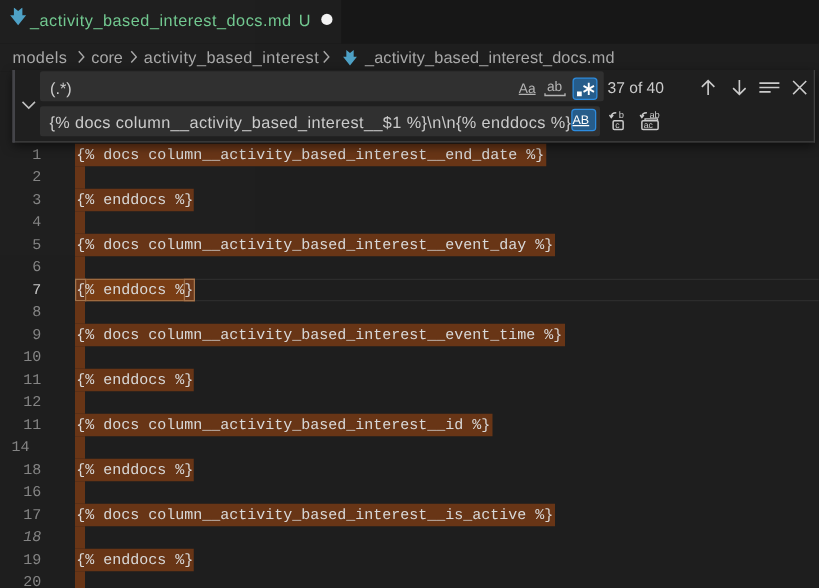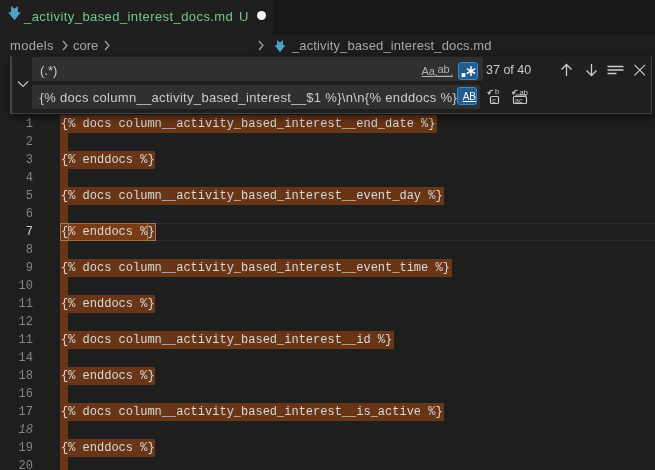--- a/index.html
+++ b/index.html
@@ -26,21 +26,21 @@
   .hl { position:absolute; left:60px; height:18px; background:#693617; }
   .stub { position:absolute; left:60px; width:8px; height:18px; background:#693617; }
   
   #findw { left:10px; top:56px; width:642px; height:58px; background:#202020;
     border:1px solid #424242; border-top:none;
     box-shadow:0 3px 8px rgba(0,0,0,.55); }
   #sash { left:10px; top:56px; width:2px; height:58px; background:#45454a; }
   .finput { position:absolute; background:#313131; border-radius:2px; }
   .itext { position:absolute; font-size:13px; color:#cccccc; white-space:pre; filter:grayscale(1); }
   .toggle { position:absolute; width:20px; height:18px; border-radius:3px; filter:saturate(1.001);
-    color:#cccccc; font-size:11px; text-align:right; line-height:18px;text-decoration:underline; }
+    color:#cccccc; font-size:11px; text-align:left; line-height:18px;text-decoration:underline; }
   .tactive { background:#275d8b; border:1px solid #2e8de0; color:#ffffff; }
   .icobtn { position:absolute; color:#cccccc; }
 </style>
 </head>
 <body>
 <div id="root" style="position:absolute;left:0;top:0;width:537px;height:470px;opacity:0.999">
 <div class="abs" id="tabbar"></div>
 <div class="abs" id="tab">
   <svg class="abs" style="left:8px;top:6px" width="13" height="15" viewBox="0 0 13 15">
     <path d="M3.1 0 L6.5 2.8 L9.9 0 L9.9 6.2 L12.9 6.2 L6.5 14.2 L0.1 6.2 L3.1 6.2 Z" fill="#4fa2c7"></path>
@@ -52,20 +52,21 @@
 
 <div class="abs" id="crumbs">
   <span class="abs crumb" style="left:10px;letter-spacing:0.3px">models</span>
   <svg class="abs" style="left:61.5px;top:5px" width="6" height="11" viewBox="0 0 6 11">
         <path d="M1 1 L5 5.5 L1 10" stroke="#a9a9a9" stroke-width="1.2" fill="none"></path>
       </svg>
   <span class="abs crumb" style="left:73px">core</span>
   <svg class="abs" style="left:104px;top:5px" width="6" height="11" viewBox="0 0 6 11">
         <path d="M1 1 L5 5.5 L1 10" stroke="#a9a9a9" stroke-width="1.2" fill="none"></path>
       </svg>
+  <span class="abs crumb" style="left:115px;letter-spacing:0.35px">activity_based_interest</span>
   <svg class="abs" style="left:258px;top:5px" width="6" height="11" viewBox="0 0 6 11">
         <path d="M1 1 L5 5.5 L1 10" stroke="#a9a9a9" stroke-width="1.2" fill="none"></path>
       </svg>
   <svg class="abs" style="left:274px;top:5px" width="12" height="13" viewBox="0 0 13 15">
     <path d="M3.1 0 L6.5 2.8 L9.9 0 L9.9 6.2 L12.9 6.2 L6.5 14.2 L0.1 6.2 L3.1 6.2 Z" fill="#4fa2c7"></path>
   </svg>
   <span class="abs crumb" style="left:292px;letter-spacing:0.12px">_activity_based_interest_docs.md</span>
 </div>
 
 <div class="abs" id="editor">
@@ -98,21 +99,21 @@
       <div class="lnum" style="left:0;top:220px;">10</div>
       <div class="stub" style="top:220px"></div>
       <div class="lnum" style="left:0;top:238px;">11</div>
       <div class="hl" style="top:238px;width:95.4029px"></div>
       <div class="code" style="top:238px">{% enddocs %}</div>
       <div class="lnum" style="left:0;top:256px;padding-left:12px;">12</div>
       <div class="stub" style="top:256px"></div>
       <div class="lnum" style="left:0;top:274px;">11</div>
       <div class="hl" style="top:274px;width:333.7718px"></div>
       <div class="code" style="top:274px">{% docs column__activity_based_interest__id %}</div>
-      <div class="lnum" style="left:0;top:292px;">14</div>
+      <div class="lnum" style="left:0;top:292px;text-align:center;">14</div>
       <div class="stub" style="top:292px"></div>
       <div class="lnum" style="left:0;top:310px;">18</div>
       <div class="hl" style="top:310px;width:95.4029px"></div>
       <div class="code" style="top:310px">{% enddocs %}</div>
       <div class="lnum" style="left:0;top:328px;">16</div>
       <div class="stub" style="top:328px"></div>
       <div class="lnum" style="left:0;top:346px;">17</div>
       <div class="hl" style="top:346px;width:384.3349px"></div>
       <div class="code" style="top:346px">{% docs column__activity_based_interest__is_active %}</div>
       <div class="lnum" style="left:0;top:364px;font-style:italic;">18</div>

